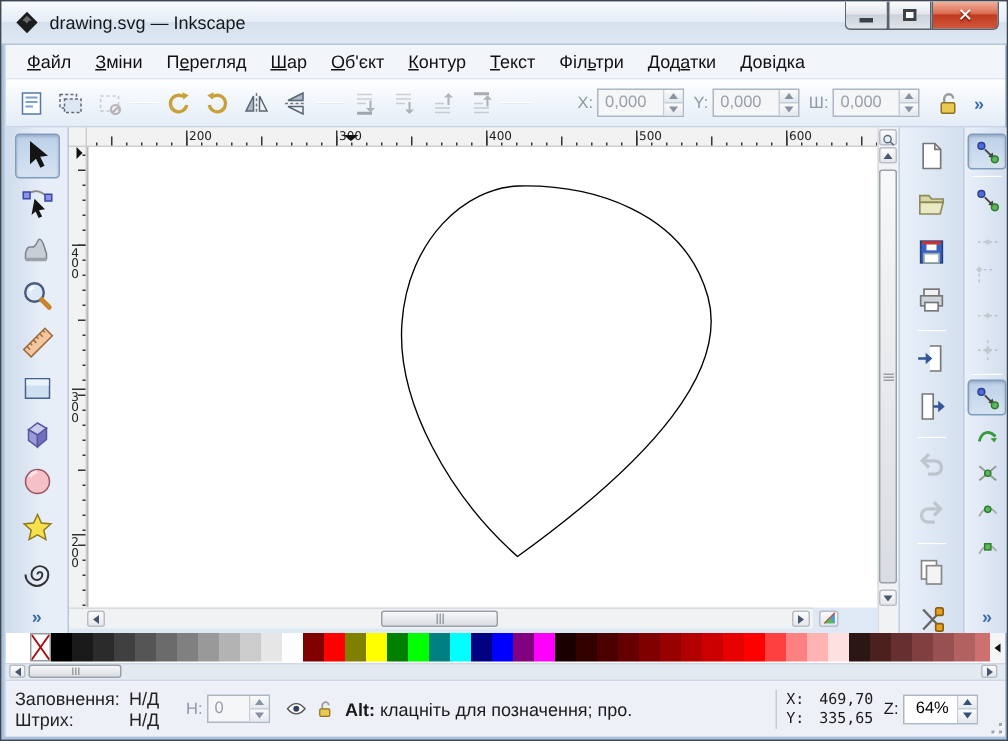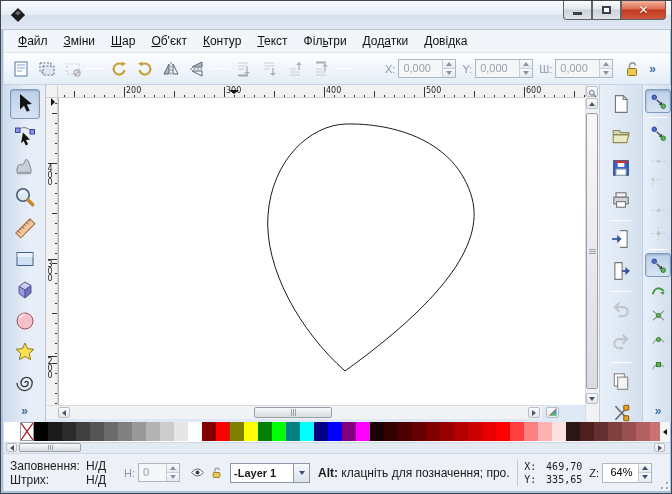--- a/index.html
+++ b/index.html
@@ -130,36 +130,38 @@
 
 <div id="window">
 
   <div class="abs titlebar">
     <span class="app-icon">
       <svg viewBox="0 0 18 18">
           <path d="M9 1L17 9 9 17 1 9z" fill="#1c1c1c"></path>
           <path d="M5.5 7.5L9 4l3.5 3.5-2.2.4-1.3 1.8-1.8-1.6z" fill="#ffffff" opacity=".35"></path>
         </svg>
     </span>
+    <span class="title-text">drawing.svg — Inkscape</span>
     <div class="winbtns">
       <div class="winbtn first">
           <span class="glyph-min"></span>
         </div>
       <div class="winbtn">
           <span class="glyph-max"></span>
         </div>
       <div class="winbtn close">
           <span class="glyph-close">✕</span>
         </div>
     </div>
   </div>
 
   <div class="abs menubar" id="menubar">
       <span class="menu-item"><u>Ф</u>айл</span>
       <span class="menu-item"><u>З</u>міни</span>
+      <span class="menu-item">П<u>е</u>регляд</span>
       <span class="menu-item"><u>Ш</u>ар</span>
       <span class="menu-item"><u>О</u>б'єкт</span>
       <span class="menu-item"><u>К</u>онтур</span>
       <span class="menu-item"><u>Т</u>екст</span>
       <span class="menu-item">Філ<u>ь</u>три</span>
       <span class="menu-item">Дод<u>а</u>тки</span>
       <span class="menu-item"><u>Д</u>овідка</span>
     </div>
 
   <div class="abs toolbar" id="toolbar">
@@ -849,26 +851,20 @@
           <path d="M2 9c4.5-5.5 9.5-5.5 14 0-4.5 5.5-9.5 5.5-14 0z" fill="#fff" stroke="#555" stroke-width="1.1"></path>
           <circle cx="9" cy="9" r="2.4" fill="#35425f"></circle>
         </svg>
     </span>
     <span class="mini-icon">
       <svg viewBox="0 0 18 18">
           <path d="M7 9V6.5a2.6 2.6 0 0 1 5.2-.3" fill="none" stroke="#9a9a9a" stroke-width="1.4"></path>
           <rect x="5" y="9" width="8" height="6" rx="1" fill="#e9c94f" stroke="#8d7322"></rect>
         </svg>
     </span>
-    <div class="layer-combo">
-      <span class="ltext"><span>-</span><span>Layer 1</span></span>
-      <span class="dd-btn">
-          <i class="tri-down" style="border-top-color:#33517a;"></i>
-        </span>
-    </div>
     <div class="status-msg">
       <b>Alt:</b><span> клацніть для позначення; про.</span>
     </div>
     <div class="coord-block">
       <span>X:</span>
       <span class="coord-val">469,70</span>
       <span>Y:</span>
       <span class="coord-val">335,65</span>
     </div>
     <span class="zoom-label">Z:</span>

